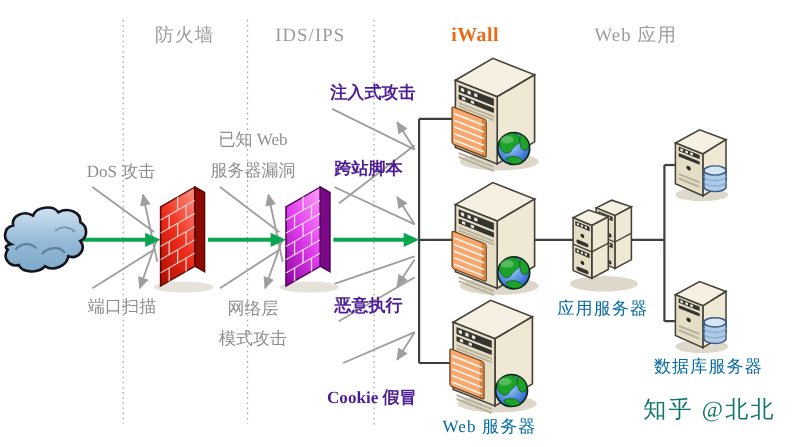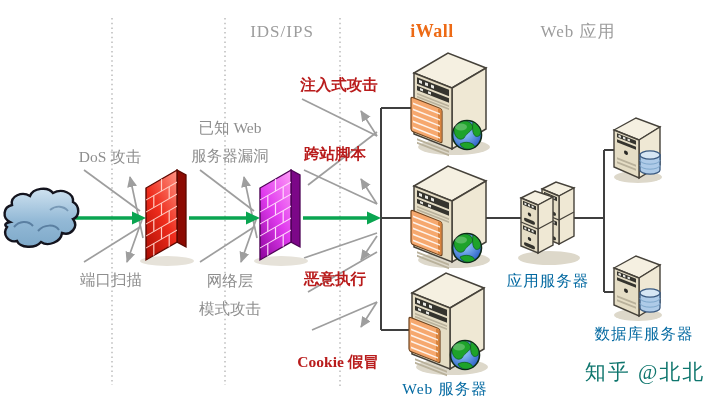--- a/index.html
+++ b/index.html
@@ -6,21 +6,21 @@
   .stage{
     position:relative;width:720px;height:406px;background:#ffffff;overflow:hidden;
     font-family:"Liberation Serif","DejaVu Serif",serif;
   }
   .stage svg{position:absolute;left:0;top:0;}
   .lbl{position:absolute;text-align:center;line-height:1.16;white-space:nowrap;user-select:none;}
   .head{font-size:17px;color:#9c9c9c;letter-spacing:1px;}
   .head-accent{font-size:18px;font-weight:bold;color:#ed6a15;letter-spacing:.5px;}
   .atk-gray{font-size:15.5px;color:#8e8e8e;}
   .atk-gray.two-line{line-height:28px;white-space:pre;}
-  .atk-orange{font-size:15.5px;font-weight:bold;color:#b91c1c;}
+  .atk-orange{font-size:15.5px;font-weight:bold;color:#4c1d95;}
   .srv{font-size:15.5px;color:#0369a1;letter-spacing:1px;}
   .wm{font-size:21px;color:#0f766e;letter-spacing:2px;}
 </style>
 </head>
 <body>
 
 <div class="stage">
 
 <svg width="720" height="406" viewBox="0 0 720 406">
   <defs>
@@ -257,20 +257,21 @@
   </g>
 
   <use href="#webserver" transform="translate(414,53)"></use>
   <use href="#webserver" transform="translate(414,166)"></use>
   <use href="#webserver" transform="translate(412,273)"></use>
   <use href="#appserver" transform="translate(521,182)"></use>
   <use href="#dbserver" transform="translate(614,118)"></use>
   <use href="#dbserver" transform="translate(614,256)"></use>
 </svg>
 
+<div class="lbl head" style="left:128px;top:22px;width:80px;">防火墙</div>
 <div class="lbl head" style="left:236px;top:22px;width:92px;">IDS/IPS</div>
 <div class="lbl head-accent" style="left:398px;top:21px;width:68px;">iWall</div>
 <div class="lbl head" style="left:524px;top:22px;width:108px;">Web 应用</div>
 
 <div class="lbl atk-gray" style="left:66px;top:148px;width:88px;">DoS 攻击</div>
 <div class="lbl atk-gray" style="left:67px;top:271px;width:88px;">端口扫描</div>
 <div class="lbl atk-gray two-line" style="left:182px;top:114px;width:96px;"><span>已知 Web</span><br><span>服务器漏洞</span></div>
 <div class="lbl atk-gray two-line" style="left:182px;top:267px;width:96px;"><span>网络层</span><br><span>模式攻击</span></div>
 
 <div class="lbl atk-orange" style="left:293px;top:76px;width:92px;">注入式攻击</div>

